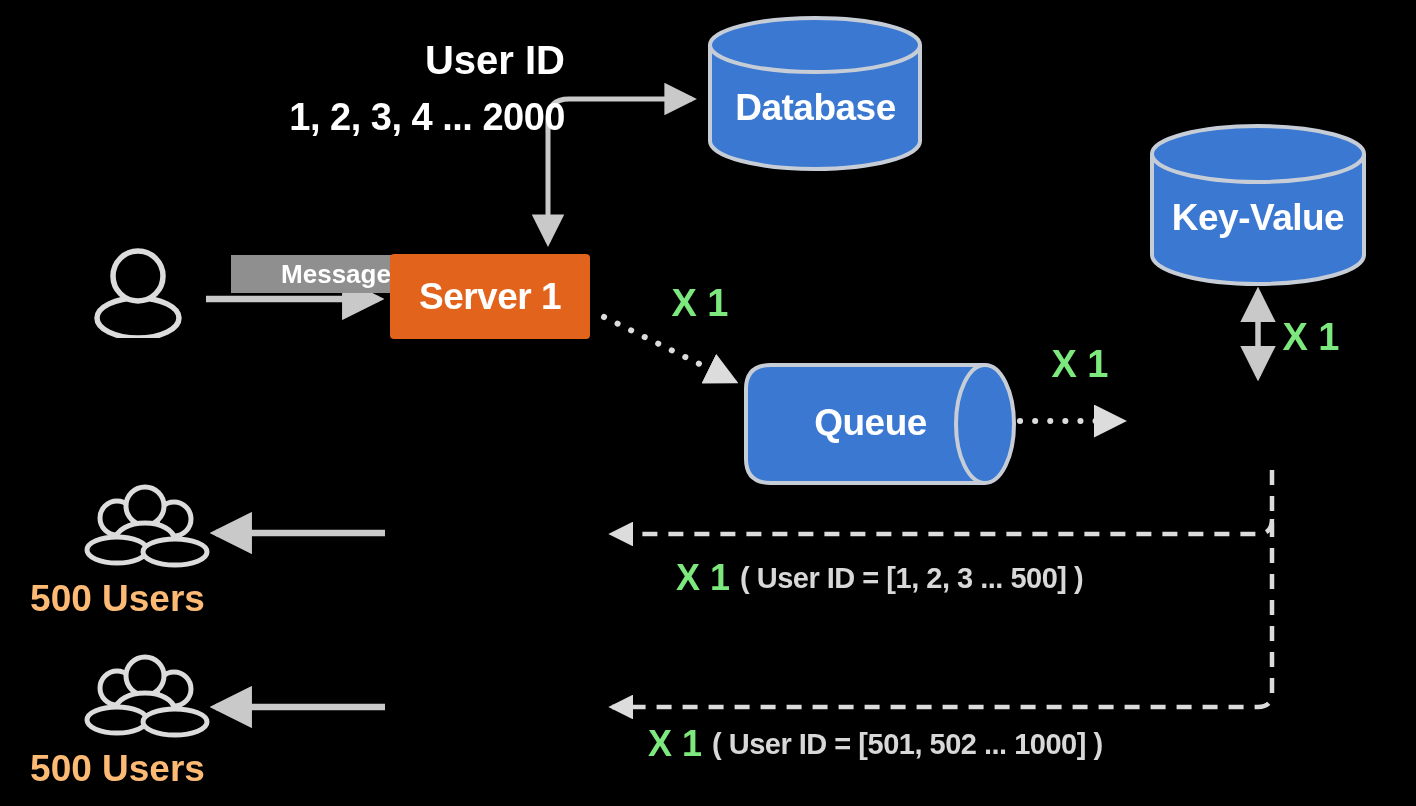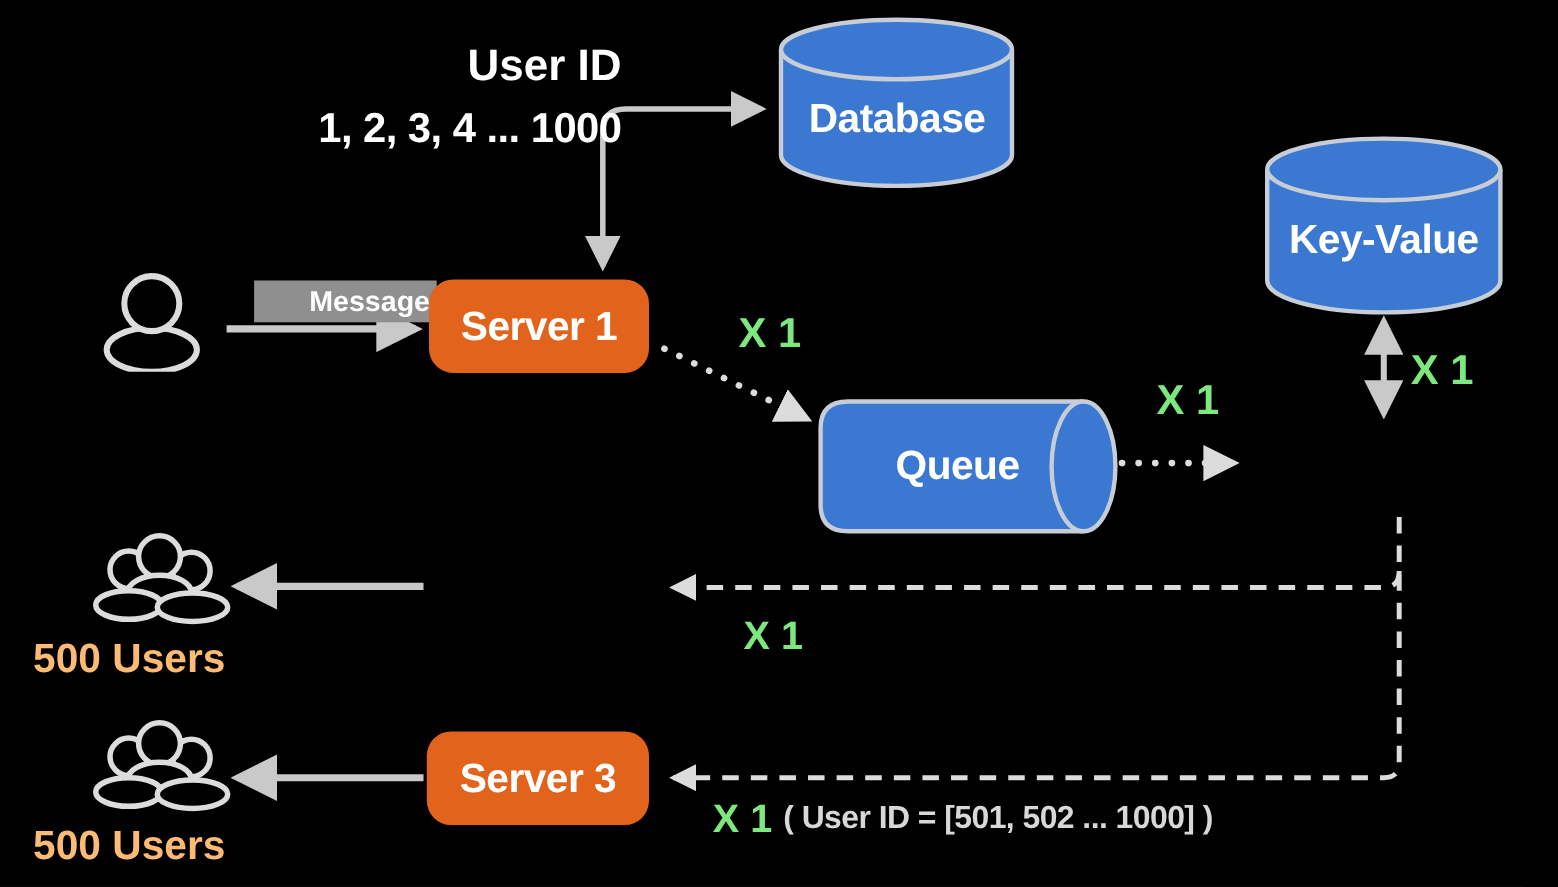--- a/index.html
+++ b/index.html
@@ -11,21 +11,21 @@
   .abs{position:absolute;}
   svg.overlay{position:absolute;left:0;top:0;width:1416px;height:806px;}
   .solid-line{stroke:var(--line-gray,#C9C9C9);fill:none;}
   .light-line{stroke:var(--line-light,#DCDCDC);fill:none;}
   .dots{stroke-dasharray:0.1 15;stroke-linecap:round;}
   .dashes{stroke-dasharray:15 11;}
   .cyl{fill:var(--db-blue,#3A78D1);stroke:var(--rim-gray,#C7CDD6);stroke-width:4;}
   .icon-stroke{stroke:var(--icon-gray,#DCDCDC);fill:#000;}
   .node{
     position:absolute;display:flex;align-items:center;justify-content:center;
-    color:#fff;font-size:37px;border-radius:22px;letter-spacing:-.5px;
+    color:#fff;font-size:37px;border-radius:4px;letter-spacing:-.5px;
   }
   .server{background:var(--server-orange,#E2631C);}
   .consumer-box{background:var(--consumer-green,#57A34F);border-radius:20px;}
   .cyl-label{
     position:absolute;display:flex;align-items:center;justify-content:center;
     color:#fff;font-size:37px;letter-spacing:-.5px;pointer-events:none;
   }
   .annot{color:#fff;text-align:right;line-height:1.0;}
   .annot .l1{font-size:40px;margin-bottom:18px;}
   .annot .l2{font-size:38px;letter-spacing:-.5px;}
@@ -61,37 +61,34 @@
     <path d="M1020 421 L1122 421" class="light-line dots" stroke-width="6" marker-end="url(#arwl)"></path>
     <path d="M1258 292 L1258 376" class="solid-line" stroke-width="5.5" marker-start="url(#arw)" marker-end="url(#arw)"></path>
     <path d="M1272 470 L1272 693 Q1272 707 1258 707 L612 707" class="light-line dashes" stroke-width="4.5" marker-end="url(#arwl)"></path>
     <path d="M1272 519 Q1272 534 1258 534 L612 534" class="light-line dashes" stroke-width="4.5" marker-end="url(#arwl)"></path>
     <path d="M385 533 L216 533" class="solid-line" stroke-width="6.5" marker-end="url(#arw)"></path>
     <path d="M385 707 L216 707" class="solid-line" stroke-width="6.5" marker-end="url(#arw)"></path>
   </svg>
 
   <div class="abs annot" style="left:195px;top:40px;width:370px;">
     <div class="l1">User ID</div>
-    <div class="l2">1, 2, 3, 4 ... 1000</div>
+    <div class="l2">1, 2, 3, 4 ... 2000</div>
   </div>
 
   <svg class="abs" style="left:90px;top:246px;" width="96" height="92" viewBox="0 0 96 92">
     <ellipse cx="48" cy="72" rx="41" ry="20" class="icon-stroke" stroke-width="5.5"></ellipse>
     <circle cx="48" cy="30" r="25" class="icon-stroke" stroke-width="5.5"></circle>
   </svg>
 
   <div class="badge" style="left:231px;top:255px;width:122px;height:38px;">
     <span>Message</span>
   </div>
 
   <div class="node server" style="left:390px;top:254px;width:200px;height:85px;">
     <span>Server 1</span>
-  </div>
-  <div class="node server" style="left:388px;top:665px;width:202px;height:85px;">
-    <span>Server 3</span>
   </div>
 
   <svg class="abs" style="left:705px;top:14px;" width="221" height="160" viewBox="0 0 221 160">
     <path d="M5 31 L5 127 A105 28 0 0 0 215 127 L215 31" class="cyl"></path>
     <ellipse cx="110" cy="31" rx="105" ry="27" class="cyl"></ellipse>
   </svg>
   <div class="cyl-label" style="left:705px;top:80px;width:221px;height:56px;text-align:center;">Database</div>
 
   <svg class="abs" style="left:741px;top:361px;" width="277" height="126" viewBox="0 0 277 126">
     <path d="M244 4 L30 4 Q5 4 5 28 L5 98 Q5 122 30 122 L244 122" class="cyl"></path>
@@ -105,20 +102,21 @@
   </svg>
   <div class="cyl-label" style="left:1147px;top:192px;width:222px;height:52px;">Key-Value</div>
 
 
   <div class="x1 green" style="left:650px;top:283px;">X 1</div>
   <div class="x1 green" style="left:1030px;top:344px;">X 1</div>
   <div class="x1 green" style="left:1261px;top:317px;">X 1</div>
 
   <div class="route" style="left:676px;top:556px;">
     <span class="mult green">X 1</span>
+    <span class="detail">( User ID = [1, 2, 3 ... 500] )</span>
   </div>
   <div class="route" style="left:648px;top:722px;">
     <span class="mult green">X 1</span>
     <span class="detail">( User ID = [501, 502 ... 1000] )</span>
   </div>
 
   <svg class="abs" style="left:84px;top:484px;" width="126" height="84" viewBox="0 0 126 84">
     <circle cx="33" cy="34" r="17" class="icon-stroke" stroke-width="5"></circle>
     <circle cx="90" cy="35" r="17" class="icon-stroke" stroke-width="5"></circle>
     <circle cx="61" cy="22" r="19" class="icon-stroke" stroke-width="5"></circle>

